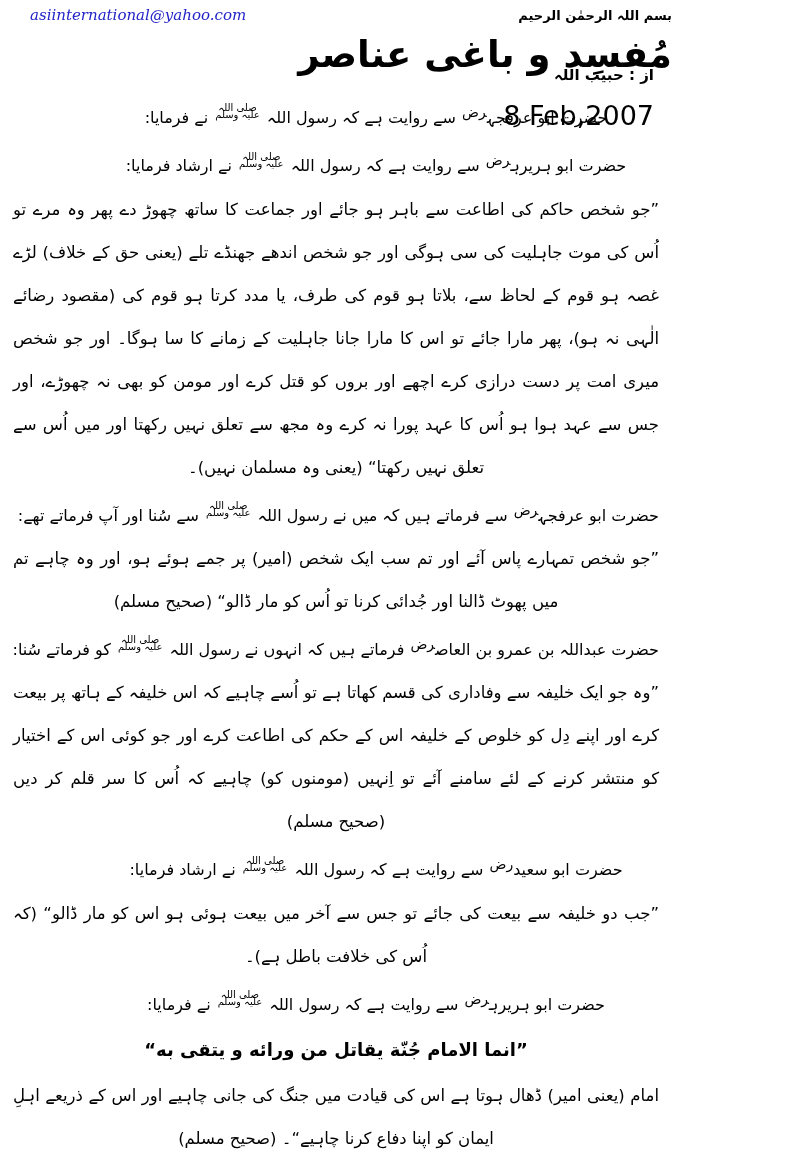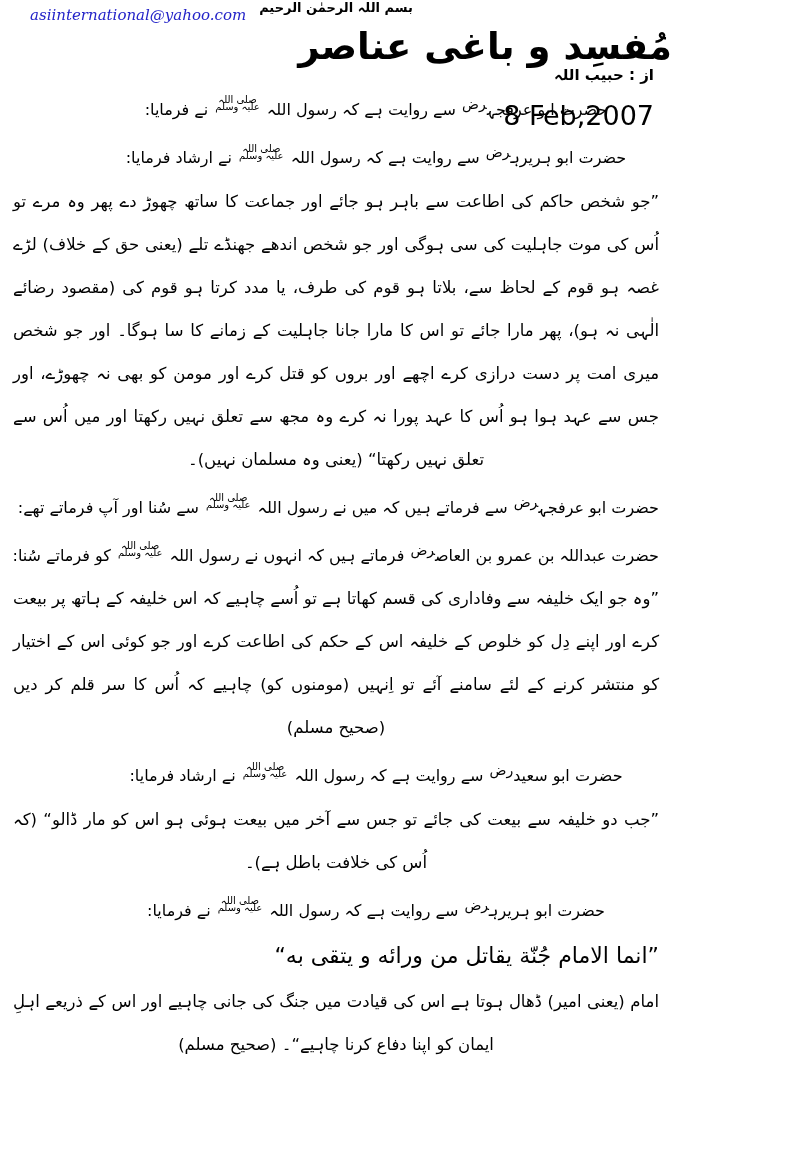--- a/index.html
+++ b/index.html
@@ -8,21 +8,21 @@
     background:#ffffff;color:#000;
     font-family:"DejaVu Sans",sans-serif;
     box-sizing:border-box;
   }
   .email{
     position:absolute;left:30px;top:6px;
     font-family:"DejaVu Serif",serif;font-style:italic;
     font-size:15px;color:#2323c8;
   }
   .bismillah{
-    text-align:center;padding-top:0;
+    padding-top:8px;
     font-weight:bold;font-size:13px;direction:rtl;
   }
   .byline{
     position:absolute;right:18px;top:30px;text-align:right;
   }
   .from{font-size:15px;font-weight:bold;direction:rtl;margin-top:36px;}
   .date{font-size:27px;margin-top:16px;font-family:"DejaVu Sans",sans-serif;}
   .title{
     text-align:right;direction:rtl;
     font-size:37px;font-weight:bold;line-height:56px;margin-top:4px;
@@ -30,22 +30,22 @@
   .content{padding:0 13px;margin-top:8px;}
   .narrator{
     direction:rtl;text-align:center;padding-left:80px;
     font-size:16px;line-height:43px;white-space:nowrap;
   }
   .quote{
     direction:rtl;text-align:justify;text-align-last:center;
     font-size:16.5px;line-height:43px;
   }
   .arabic{
-    direction:rtl;text-align:right;
-    font-size:22px;font-weight:normal;line-height:48px;
+    direction:rtl;text-align:center;
+    font-size:18px;font-weight:bold;line-height:48px;
   }
   .saw{
     display:inline-block;font-size:10px;line-height:7px;
     vertical-align:5px;margin:0 2px;white-space:nowrap;
   }
   .ra{font-size:14px;vertical-align:super;margin-left:1px;}
   .footer{margin-top:2px;}
   .ornaments{text-align:center;line-height:26px;}
 </style>
 </head>
@@ -62,20 +62,21 @@
     <div class="date">8 Feb,2007</div>
   </div>
 
   <div class="title">مُفسِد و باغی عناصر</div>
 
   <div class="content">
       <div class="narrator">حضرت ابو عرفجہ<span class="ra">رض</span> سے روایت ہے کہ رسول اللہ <span class="saw"><div>صلی اللہ</div><div>علیہ وسلم</div></span> نے فرمایا:</div>
       <div class="narrator">حضرت ابو ہریرہ<span class="ra">رض</span> سے روایت ہے کہ رسول اللہ <span class="saw"><div>صلی اللہ</div><div>علیہ وسلم</div></span> نے ارشاد فرمایا:</div>
       <div class="quote">”جو شخص حاکم کی اطاعت سے باہر ہو جائے اور جماعت کا ساتھ چھوڑ دے پھر وہ مرے تو اُس کی موت جاہلیت کی سی ہوگی اور جو شخص اندھے جھنڈے تلے (یعنی حق کے خلاف) لڑے غصہ ہو قوم کے لحاظ سے، بلاتا ہو قوم کی طرف، یا مدد کرتا ہو قوم کی (مقصود رضائے الٰہی نہ ہو)، پھر مارا جائے تو اس کا مارا جانا جاہلیت کے زمانے کا سا ہوگا۔ اور جو شخص میری امت پر دست درازی کرے اچھے اور بروں کو قتل کرے اور مومن کو بھی نہ چھوڑے، اور جس سے عہد ہوا ہو اُس کا عہد پورا نہ کرے وہ مجھ سے تعلق نہیں رکھتا اور میں اُس سے تعلق نہیں رکھتا“ (یعنی وہ مسلمان نہیں)۔</div>
       <div class="narrator">حضرت ابو عرفجہ<span class="ra">رض</span> سے فرماتے ہیں کہ میں نے رسول اللہ <span class="saw"><div>صلی اللہ</div><div>علیہ وسلم</div></span> سے سُنا اور آپ فرماتے تھے:</div>
+      <div class="quote">”جو شخص تمہارے پاس آئے اور تم سب ایک شخص (امیر) پر جمے ہوئے ہو، اور وہ چاہے تم میں پھوٹ ڈالنا اور جُدائی کرنا تو اُس کو مار ڈالو“ (صحیح مسلم)</div>
       <div class="narrator">حضرت عبداللہ بن عمرو بن العاص<span class="ra">رض</span> فرماتے ہیں کہ انہوں نے رسول اللہ <span class="saw"><div>صلی اللہ</div><div>علیہ وسلم</div></span> کو فرماتے سُنا:</div>
       <div class="quote">”وہ جو ایک خلیفہ سے وفاداری کی قسم کھاتا ہے تو اُسے چاہیے کہ اس خلیفہ کے ہاتھ پر بیعت کرے اور اپنے دِل کو خلوص کے خلیفہ اس کے حکم کی اطاعت کرے اور جو کوئی اس کے اختیار کو منتشر کرنے کے لئے سامنے آئے تو اِنہیں (مومنوں کو) چاہیے کہ اُس کا سر قلم کر دیں (صحیح مسلم)</div>
       <div class="narrator">حضرت ابو سعید<span class="ra">رض</span> سے روایت ہے کہ رسول اللہ <span class="saw"><div>صلی اللہ</div><div>علیہ وسلم</div></span> نے ارشاد فرمایا:</div>
       <div class="quote">”جب دو خلیفہ سے بیعت کی جائے تو جس سے آخر میں بیعت ہوئی ہو اس کو مار ڈالو“ (کہ اُس کی خلافت باطل ہے)۔</div>
       <div class="narrator">حضرت ابو ہریرہ<span class="ra">رض</span> سے روایت ہے کہ رسول اللہ <span class="saw"><div>صلی اللہ</div><div>علیہ وسلم</div></span> نے فرمایا:</div>
       <div class="arabic">”انما الامام جُنّة يقاتل من ورائه و يتقى به“</div>
       <div class="quote">امام (یعنی امیر) ڈھال ہوتا ہے اس کی قیادت میں جنگ کی جانی چاہیے اور اس کے ذریعے اہلِ ایمان کو اپنا دفاع کرنا چاہیے“۔ (صحیح مسلم)</div>
     </div>
 
   <div class="footer">

